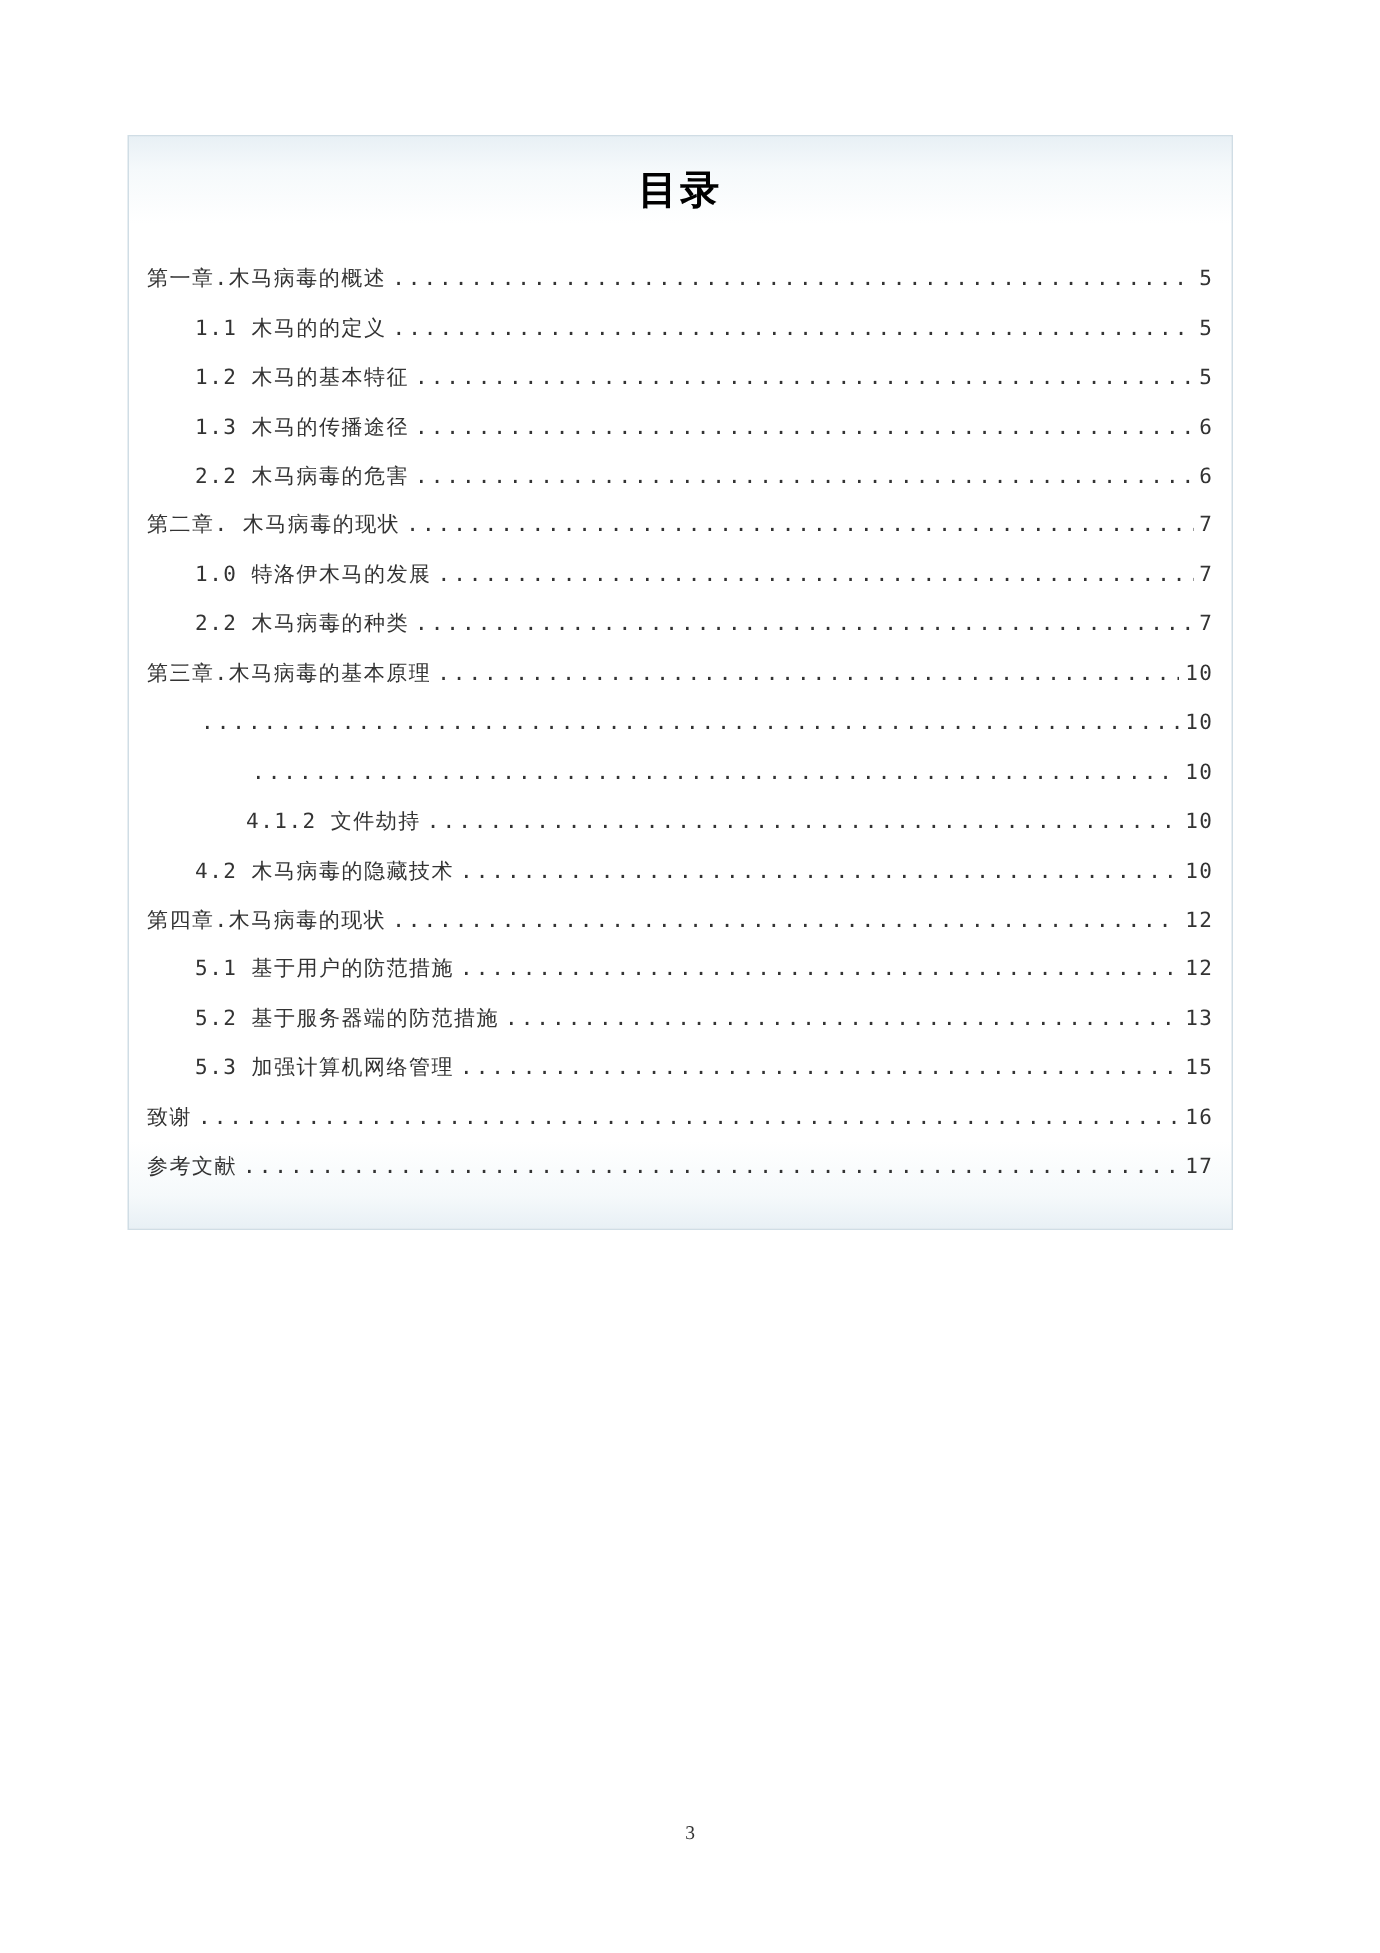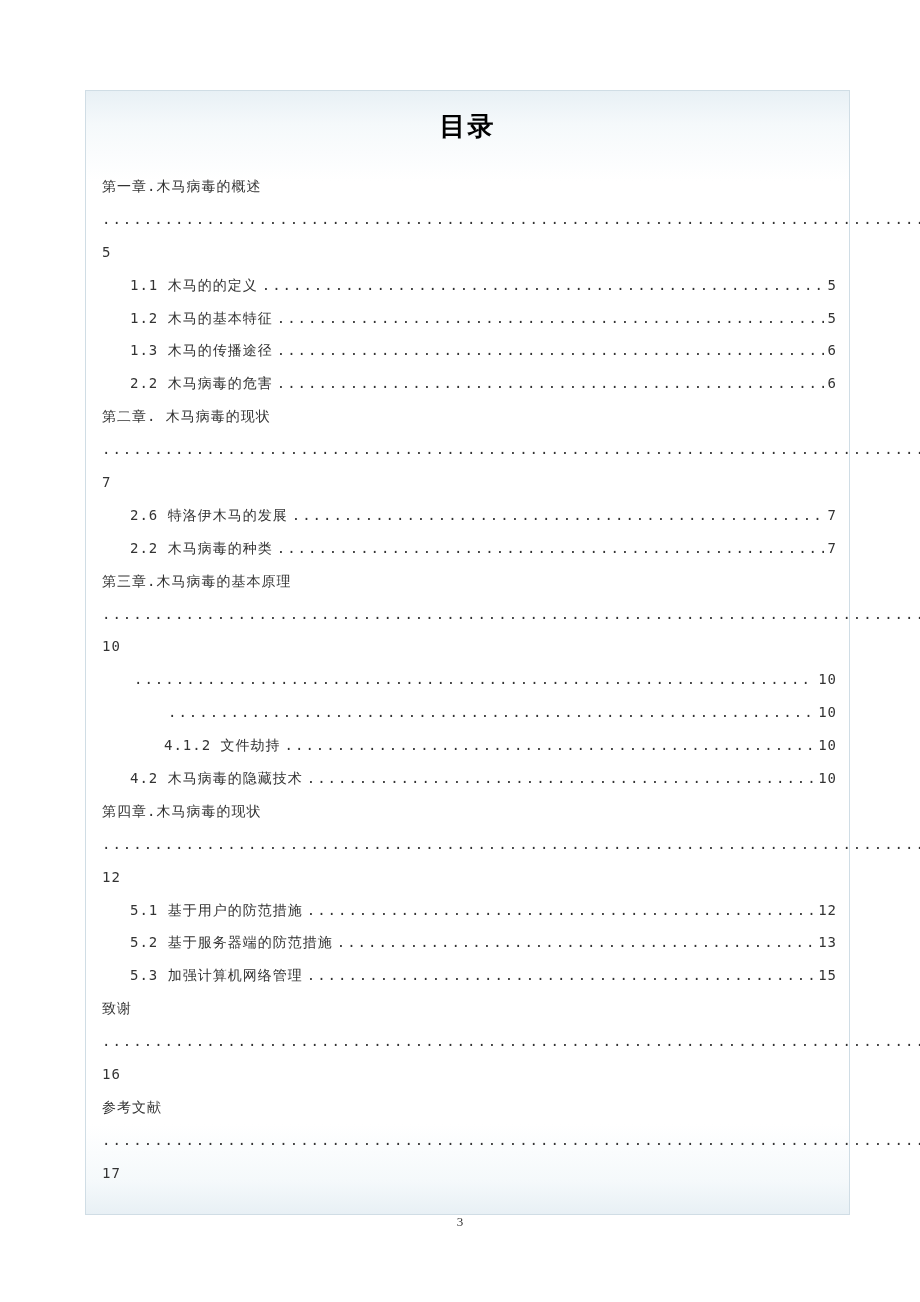--- a/index.html
+++ b/index.html
@@ -4,21 +4,21 @@
   <style>
     * { margin: 0; padding: 0; box-sizing: border-box; }
     body {
       width: 920px;
       height: 1302px;
       background: #fff;
       font-family: "SimSun", "宋体", serif;
       position: relative;
     }
     .page {
-      padding: 90px 70px 0 85px;
+      padding: 90px 98px 0 85px;
     }
     .content-box {
       background: linear-gradient(to bottom, #e8f0f5 0%, #f5f9fb 3%, #ffffff 8%, #ffffff 92%, #f5f9fb 97%, #e8f0f5 100%);
       border: 1px solid #d0dde5;
       padding: 18px 0 24px 0;
     }
     .title {
       text-align: center;
       font-family: "SimHei", "黑体", sans-serif;
       font-size: 26px;
@@ -42,21 +42,21 @@
       flex: 1 1 auto;
       overflow: hidden;
       letter-spacing: 2px;
       margin: 0 4px;
       color: #333;
     }
     .toc-entry .dots::after {
       content: "..................................................................................................................................................................";
     }
     .toc-entry .pageno { flex: 0 0 auto; letter-spacing: 1px; }
-    .lvl-0 { padding-left: 12px; flex-direction: column; }
+    .lvl-0 { padding-left: 12px; }
     .lvl-1 { padding-left: 44px; text-align: right; }
     .lvl-2 { padding-left: 78px; }
     .page-number {
       position: absolute;
       bottom: 72px;
       left: 0;
       width: 100%;
       text-align: center;
       font-size: 13px;
       color: #333;
@@ -94,21 +94,21 @@
           <span class="label">2.2 木马病毒的危害</span>
           <span class="dots"></span>
           <span class="pageno">6</span>
         </div>
         <div class="toc-entry lvl-0">
           <span class="label">第二章.  木马病毒的现状</span>
           <span class="dots"></span>
           <span class="pageno">7</span>
         </div>
         <div class="toc-entry lvl-1">
-          <span class="label">2.6 特洛伊木马的发展</span>
+          <span class="label">1.0 特洛伊木马的发展</span>
           <span class="dots"></span>
           <span class="pageno">7</span>
         </div>
         <div class="toc-entry lvl-1">
           <span class="label">2.2  木马病毒的种类</span>
           <span class="dots"></span>
           <span class="pageno">7</span>
         </div>
         <div class="toc-entry lvl-0">
           <span class="label">第三章.木马病毒的基本原理</span>

